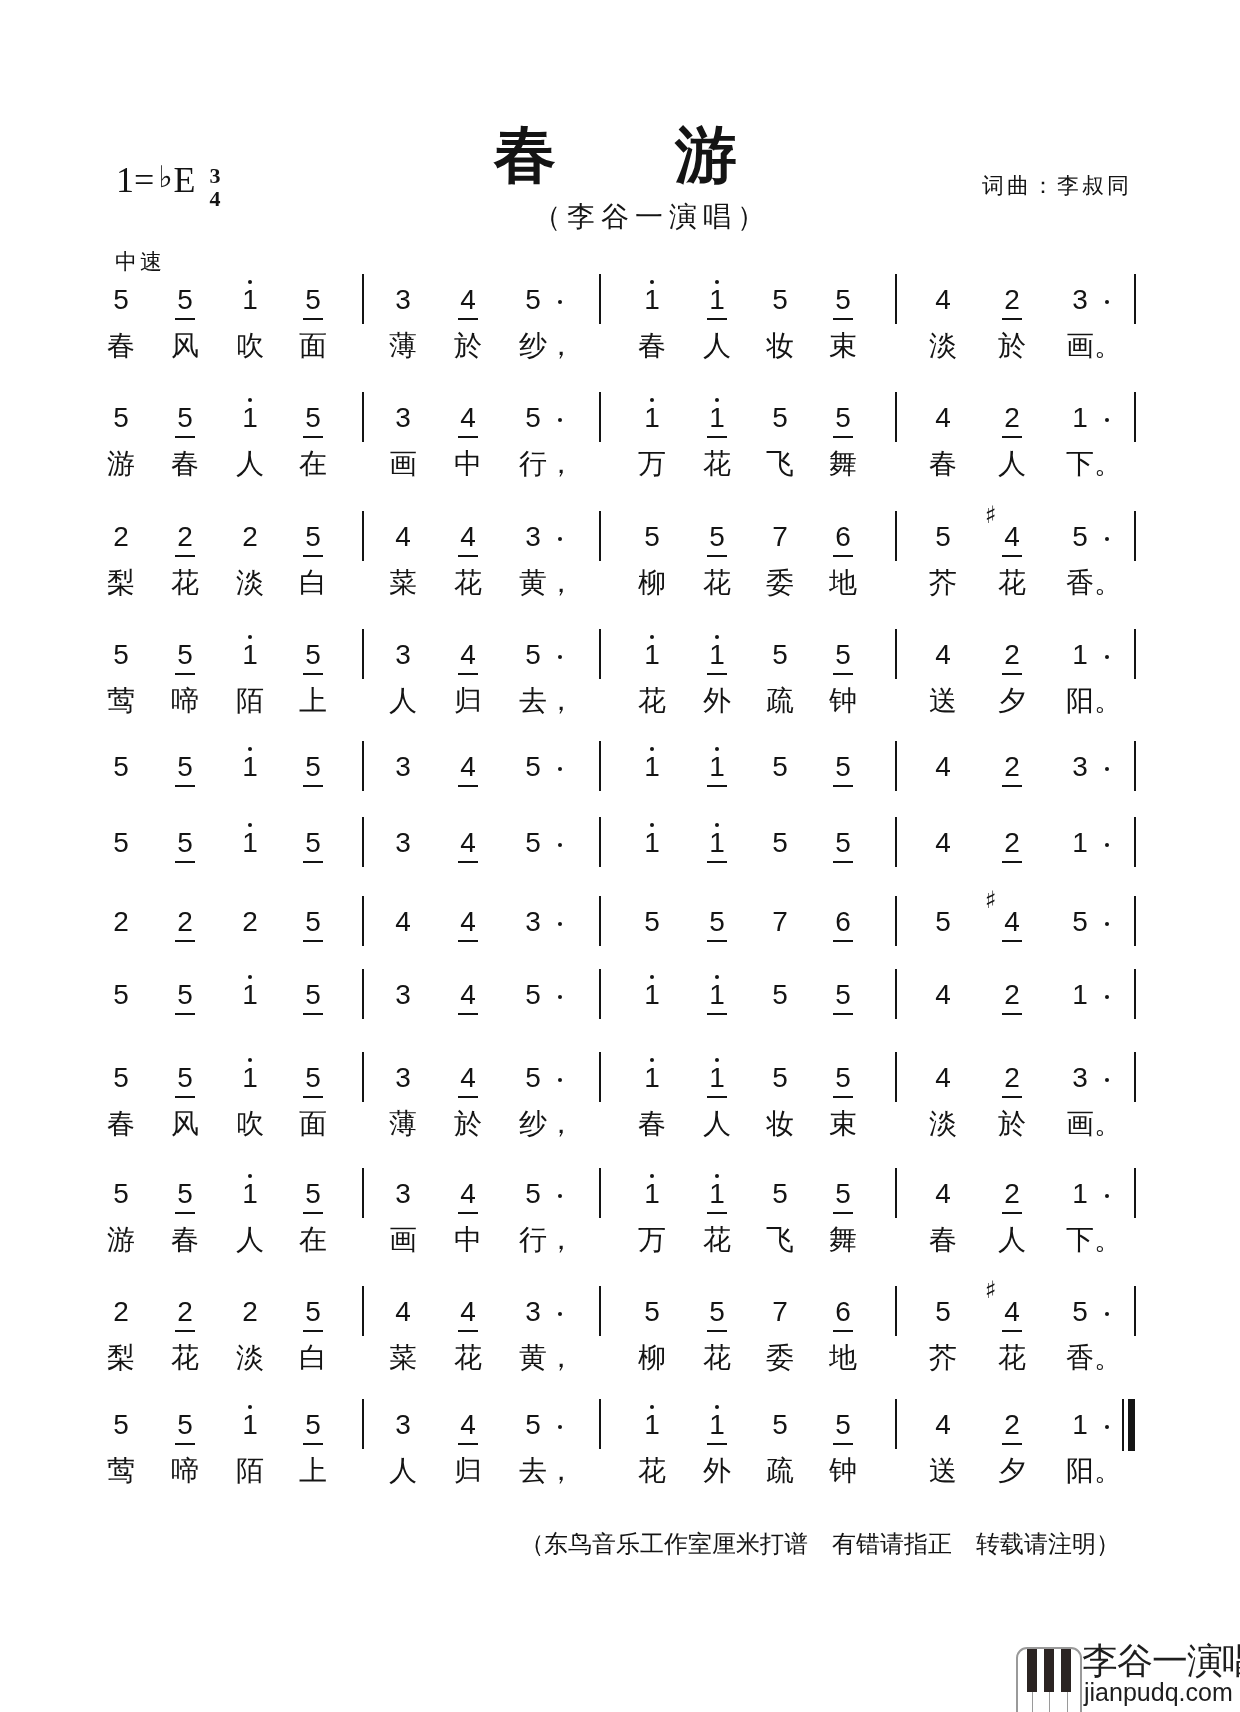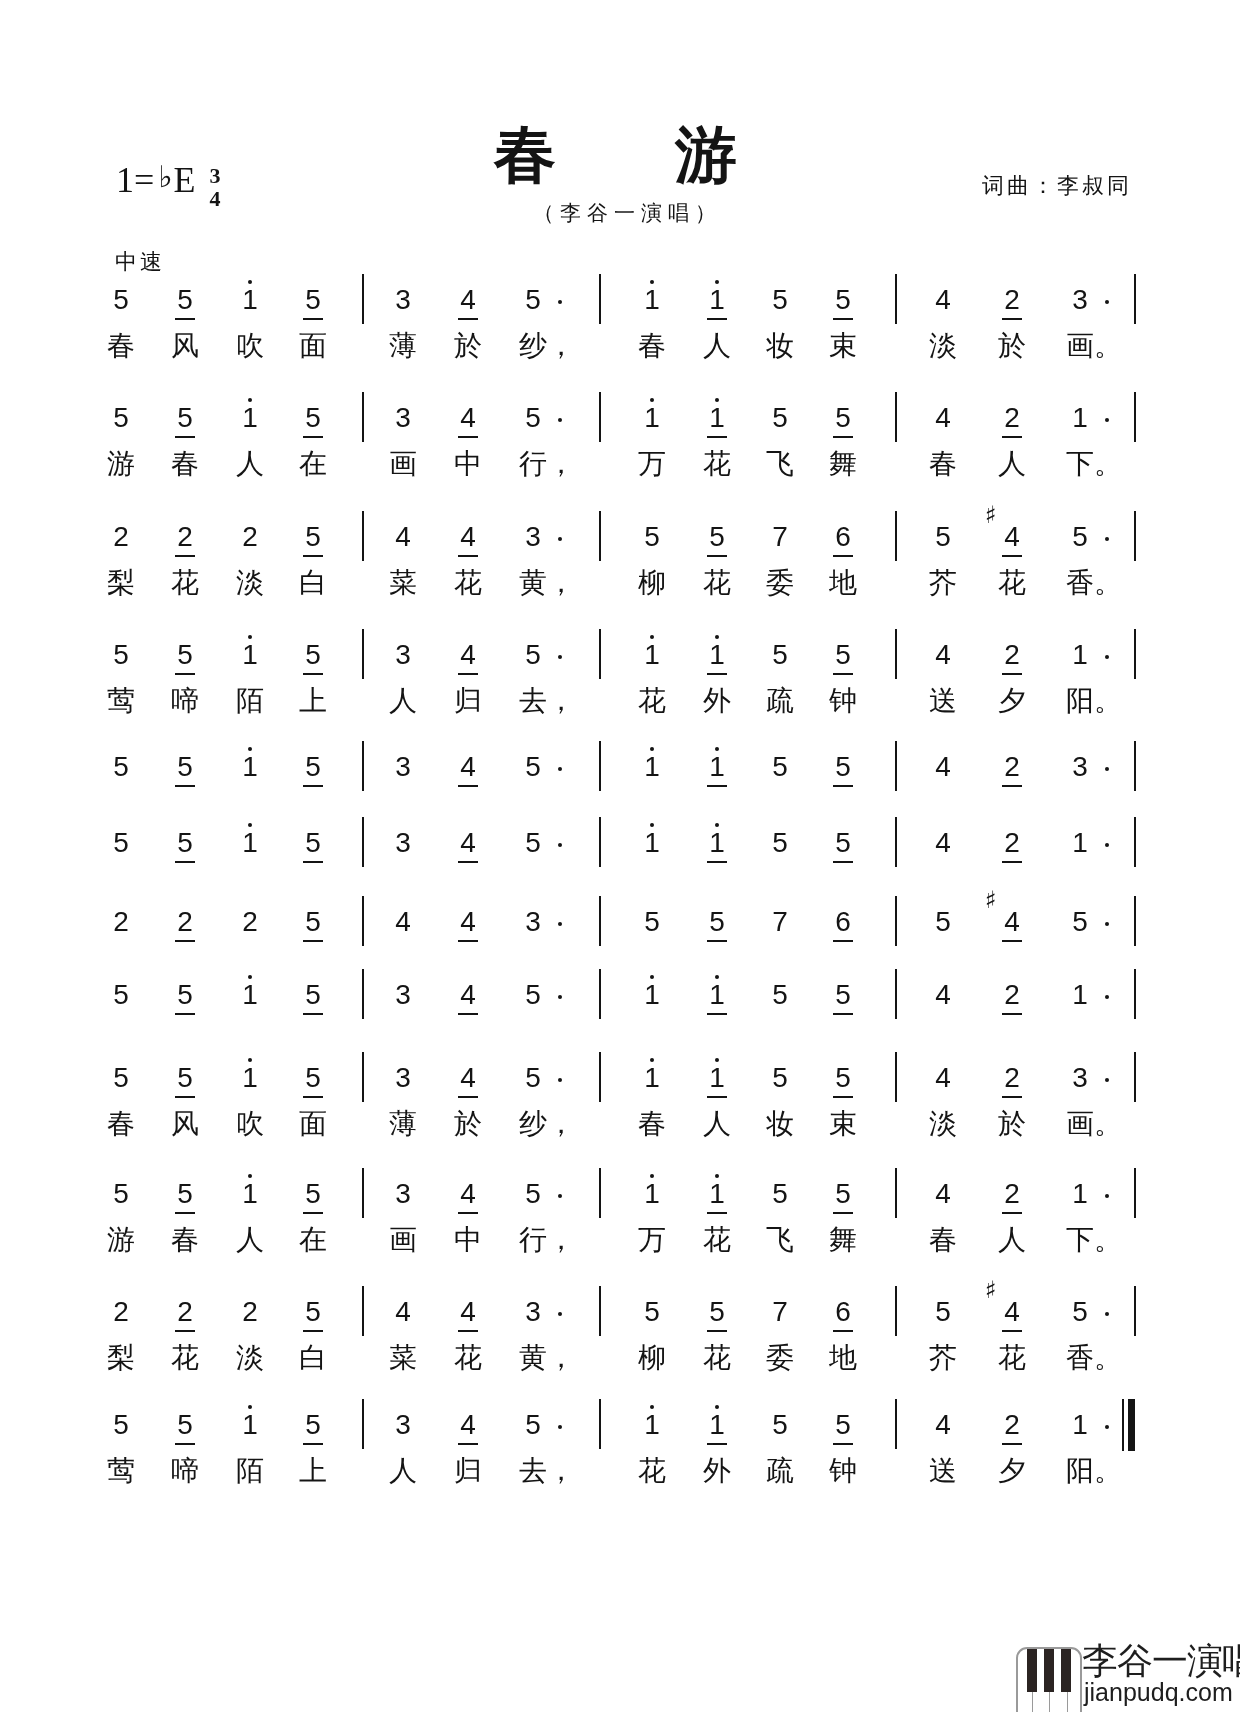--- a/index.html
+++ b/index.html
@@ -4,21 +4,21 @@
 <style>
   html,body{margin:0;padding:0;background:#fff;}
   #page{position:relative;width:1240px;height:1712px;background:#fff;overflow:hidden;color:#141414;font-family:"Liberation Sans",sans-serif;}
   .abs{position:absolute;}
   
   .key{left:116px;top:162px;font-family:"Liberation Serif",serif;font-size:36px;line-height:1;white-space:nowrap;}
   .key .flat{font-family:"DejaVu Serif",serif;font-size:30px;position:relative;top:-5px;margin:0 1px 0 4px;}
   .time{left:205px;top:165px;width:20px;font-family:"Liberation Serif",serif;font-weight:bold;font-size:22px;line-height:1;text-align:center;}
   .time span{display:block;height:23px;}
   .title-char{top:124px;font-family:"Liberation Serif",serif;font-weight:bold;font-size:62px;line-height:1;}
-  .subtitle{left:533px;top:203px;font-family:"Liberation Serif",serif;font-size:21px;line-height:1;letter-spacing:6px;white-space:nowrap;}
+  .subtitle{left:533px;top:203px;font-family:"Liberation Serif",serif;font-size:28px;line-height:1;letter-spacing:6px;white-space:nowrap;}
   .credits{left:982px;top:175px;font-family:"Liberation Serif",serif;font-size:22px;line-height:1;letter-spacing:3px;white-space:nowrap;}
   .tempo{left:115px;top:251px;font-family:"Liberation Serif",serif;font-size:22px;line-height:1;letter-spacing:3px;white-space:nowrap;}
   
   .row{position:absolute;left:0;width:1240px;height:80px;}
   .note{position:absolute;top:-4px;width:32px;height:28px;text-align:center;font-family:"Liberation Sans",sans-serif;font-size:28px;line-height:28px;}
   .note .hi{position:absolute;left:14px;top:-6px;width:4px;height:4px;border-radius:50%;background:#141414;}
   .note .ul{position:absolute;left:6px;top:32px;width:20px;height:2px;background:#141414;}
   .note .aug{position:absolute;left:41px;top:14px;width:4px;height:4px;border-radius:50%;background:#141414;}
   .note .sharp{position:absolute;left:-11px;top:-20px;font-family:"DejaVu Sans",sans-serif;font-size:24px;line-height:1;font-weight:bold;}
   .bar{position:absolute;top:-16px;width:2px;height:50px;background:#141414;}
@@ -401,20 +401,21 @@
         <span class="lyric" style="left: 929px;">送</span>
         <div class="note" style="left: 996px;"><span class="digit">2</span><span class="ul"></span></div>
         <span class="lyric" style="left: 998px;">夕</span>
         <div class="note" style="left: 1064px;"><span class="digit">1</span><span class="aug"></span></div>
         <span class="lyric" style="left: 1066px;">阳。</span>
         <div class="bar-thin" style="left: 1122px;"></div>
         <div class="bar-thick" style="left: 1128px;"></div>
       </div>
     </div>
 
+  <div class="abs footer-note">（东鸟音乐工作室厘米打谱　有错请指正　转载请注明）</div>
 
   <div class="abs logo-icon">
     <span class="bk" style="left:9px"></span>
     <span class="bk" style="left:26px"></span>
     <span class="bk" style="left:43px"></span>
     <span class="wk" style="left:14px"></span>
     <span class="wk" style="left:31px"></span>
     <span class="wk" style="left:49px"></span>
   </div>
   <div class="abs logo-title">李谷一演唱</div>

